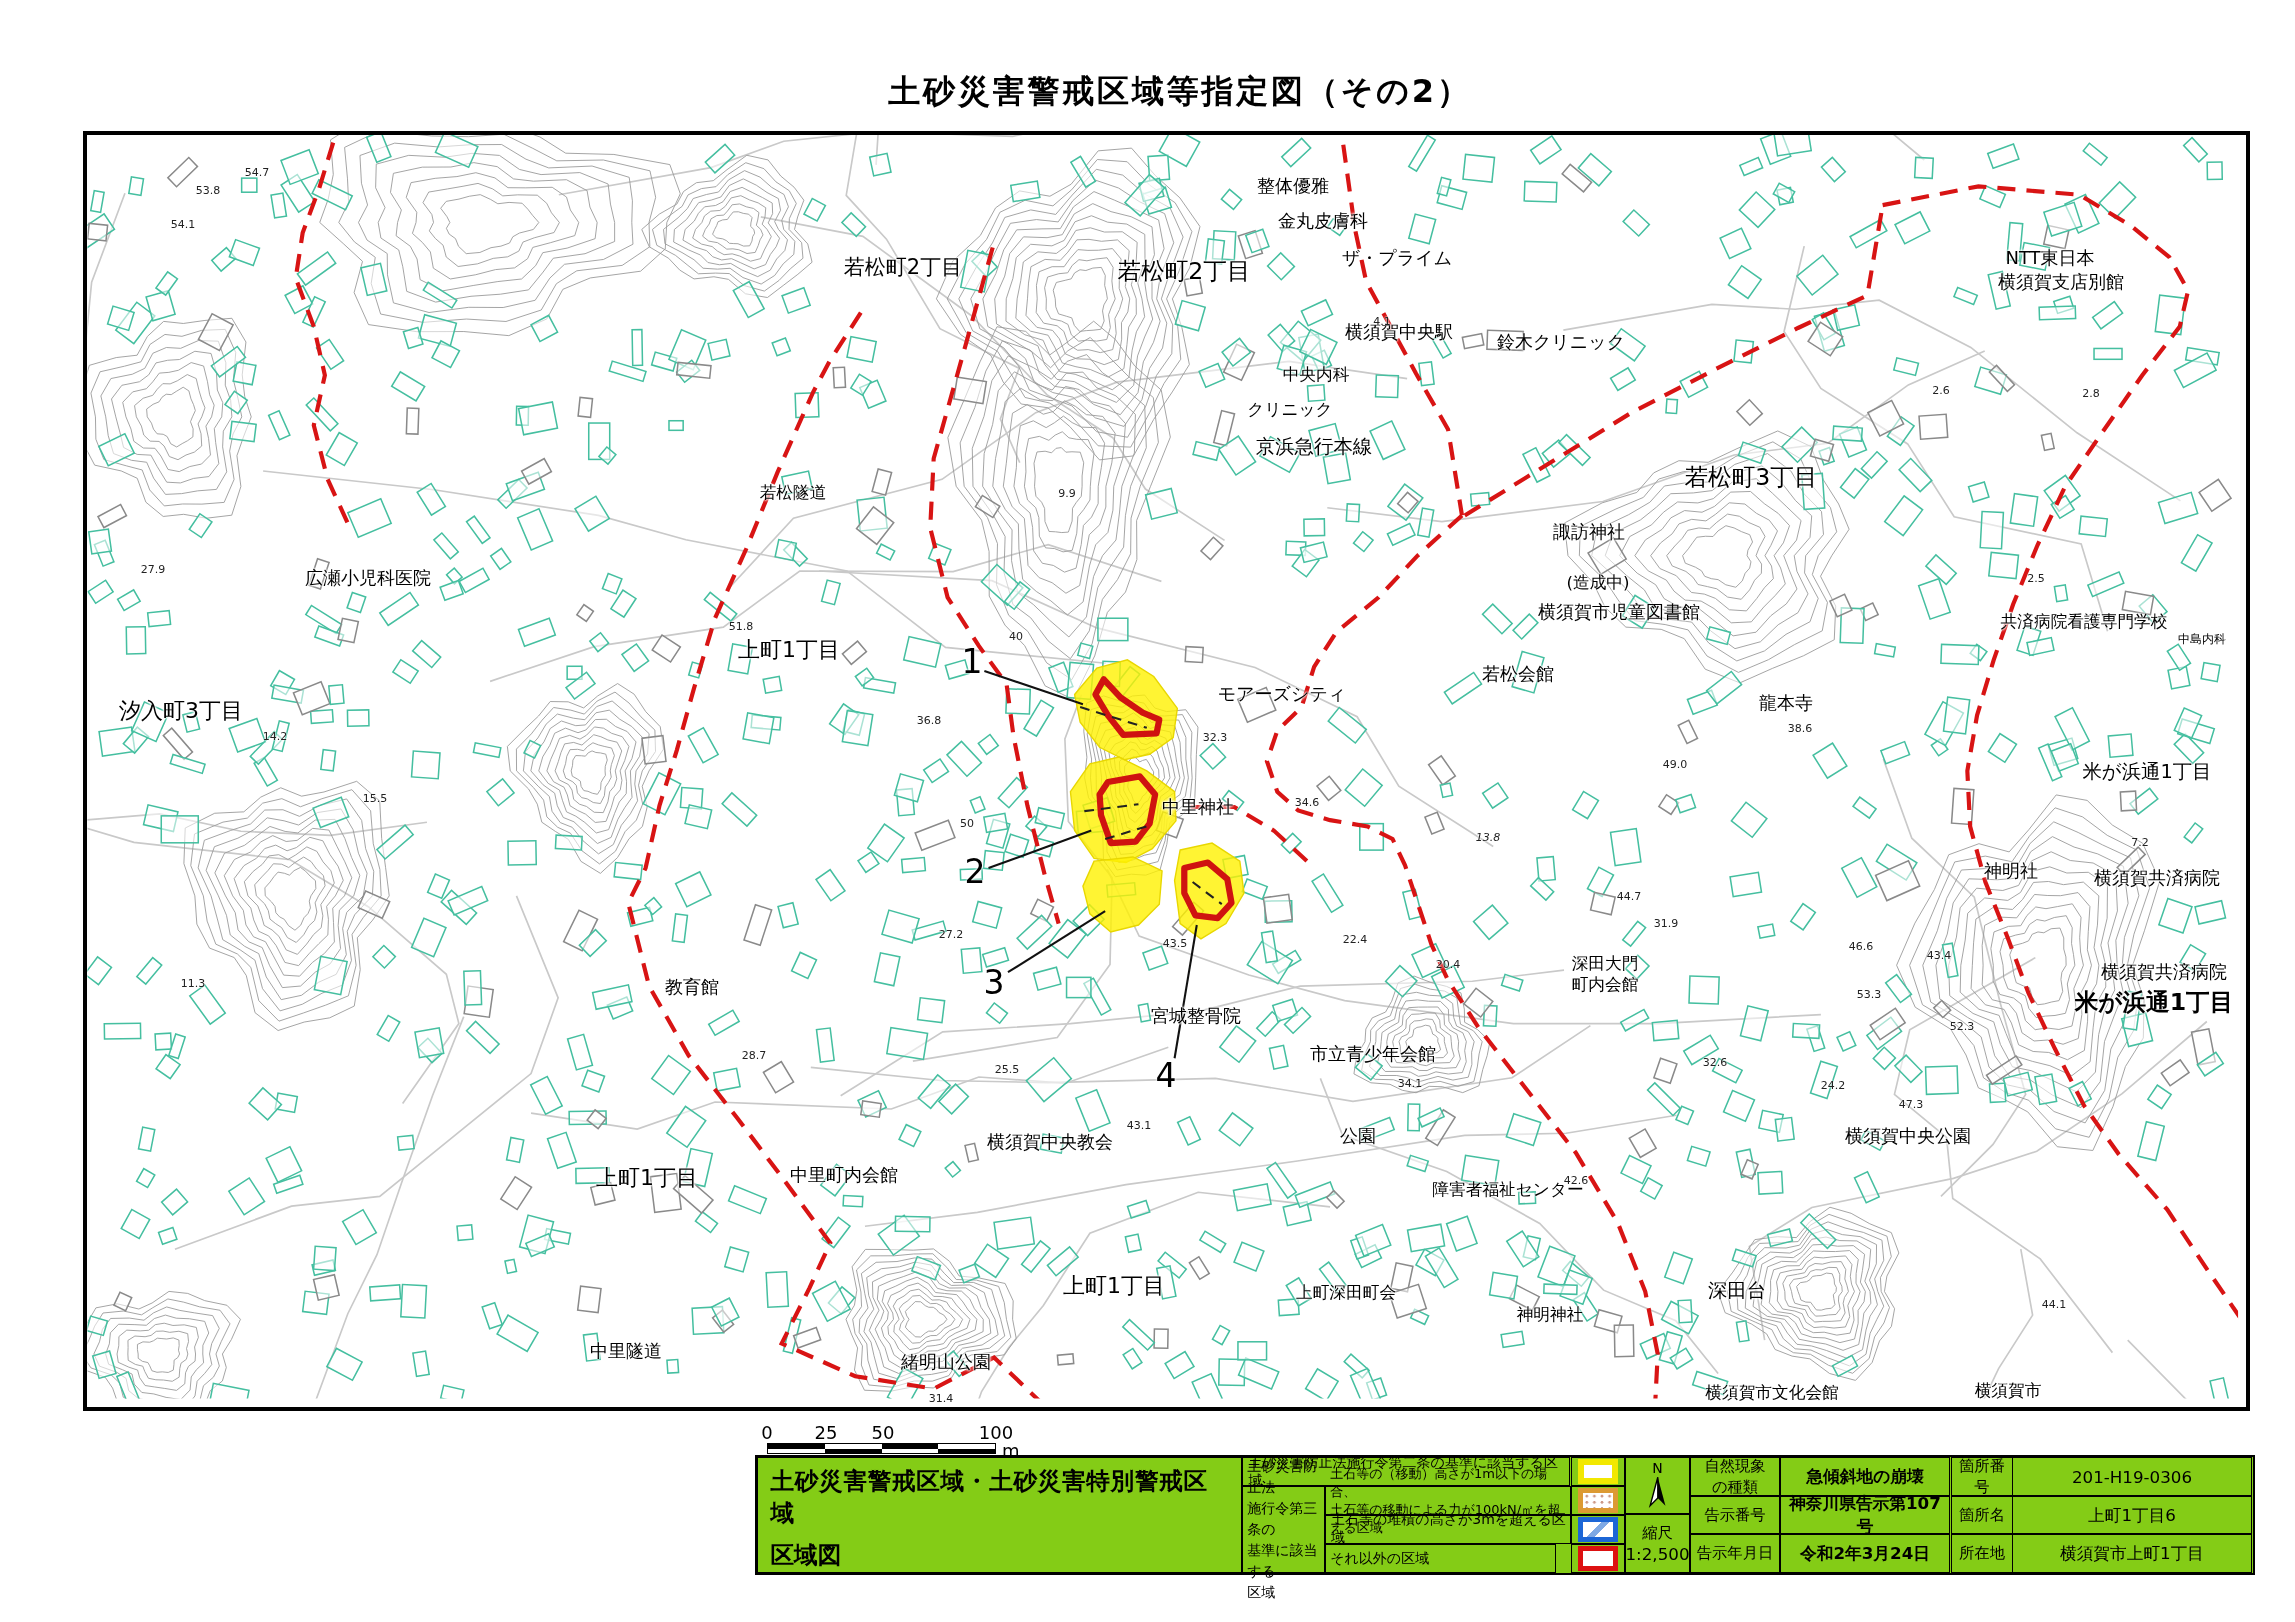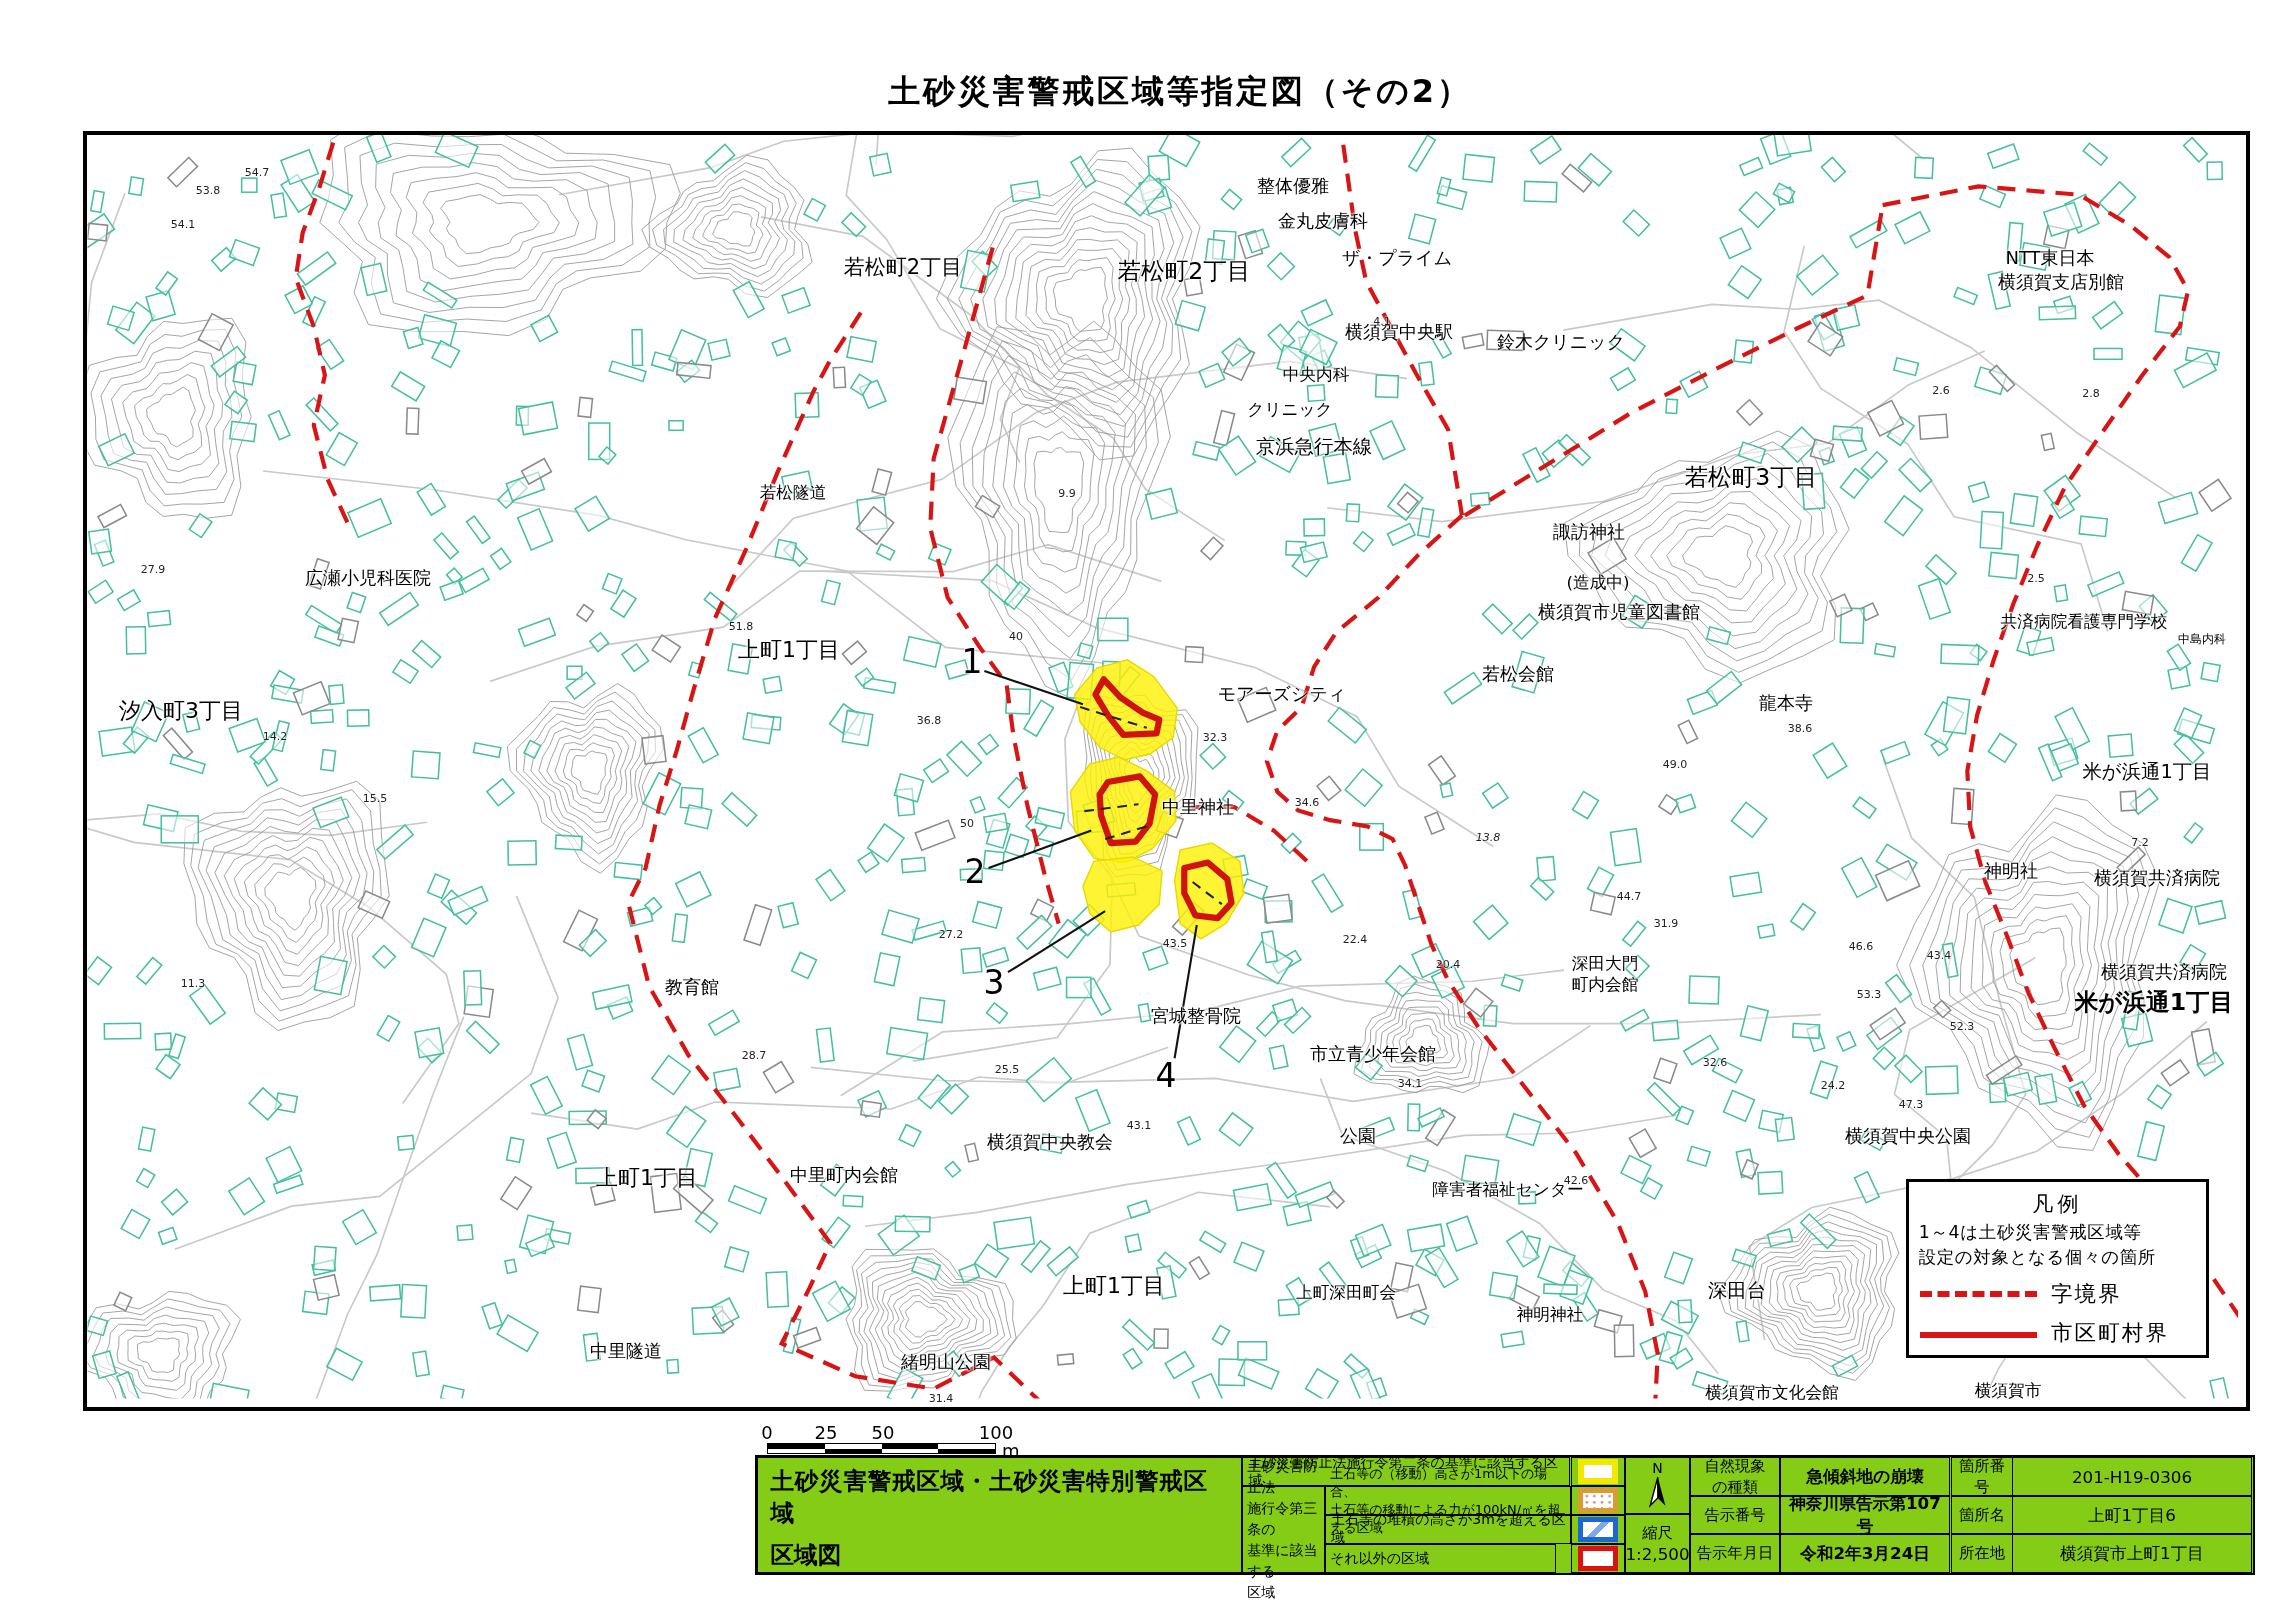--- a/index.html
+++ b/index.html
@@ -1042,33 +1042,20 @@
       <div class="elev" style="left: 1833px; top: 1085px;">24.2</div>
       <div class="elev" style="left: 941px; top: 1398px;">31.4</div>
       <div class="elev" style="left: 1139px; top: 1125px;">43.1</div>
       <div class="elev" style="left: 754px; top: 1055px;">28.7</div>
       <div class="site-num" style="left: 972px; top: 661px;">1</div>
       <div class="site-num" style="left: 975px; top: 871px;">2</div>
       <div class="site-num" style="left: 994px; top: 982px;">3</div>
       <div class="site-num" style="left: 1166px; top: 1075px;">4</div>
     </div>
 
-  <div id="legend-box">
-    <div id="legend-title">凡例</div>
-    <div class="legend-note">1～4は土砂災害警戒区域等</div>
-    <div class="legend-note">設定の対象となる個々の箇所</div>
-    <div class="legend-entry">
-      <div class="legend-line-dashed"></div>
-      <div class="legend-entry-label">字境界</div>
-    </div>
-    <div class="legend-entry">
-      <div class="legend-line-solid"></div>
-      <div class="legend-entry-label">市区町村界</div>
-    </div>
-  </div>
 
   <div id="scalebar">
     <span class="sb-num" style="left:7px">0</span>
     <span class="sb-num" style="left:66px">25</span>
     <span class="sb-num" style="left:123px">50</span>
     <span class="sb-num" style="left:236px">100</span>
     <div id="sb-bar">
       <div class="sb-seg sb-b"></div>
         <div class="sb-seg sb-w"></div>
         <div class="sb-seg sb-b"></div>

